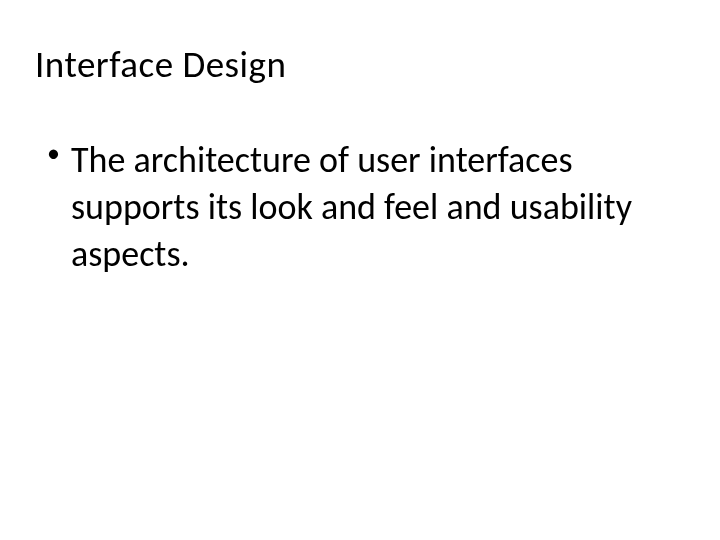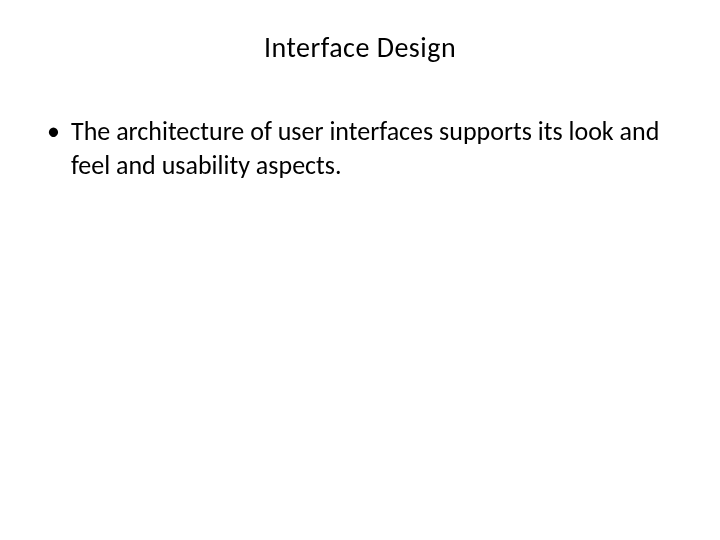--- a/index.html
+++ b/index.html
@@ -9,35 +9,35 @@
     }
     body {
       width: 720px;
       height: 540px;
       background: #ffffff;
       font-family: Calibri, "Segoe UI", Arial, sans-serif;
       color: #000000;
       padding: 30px 35px;
     }
     .title {
-      text-align: center;
-      font-size: 28px;
+      text-align: left;
+      font-size: 37px;
       font-weight: 400;
-      margin-top: 0;
+      margin-top: 12px;
       margin-bottom: 50px;
       letter-spacing: 0.5px;
     }
     .bullet-list {
       list-style: none;
       padding-left: 8px;
     }
     .bullet-item {
       position: relative;
       padding-left: 28px;
-      font-size: 26px;
+      font-size: 36px;
       line-height: 1.3;
       margin-bottom: 48px;
     }
     .bullet-item::before {
       content: "•";
       position: absolute;
       left: 4px;
       top: 0;
       font-size: 26px;
     }

